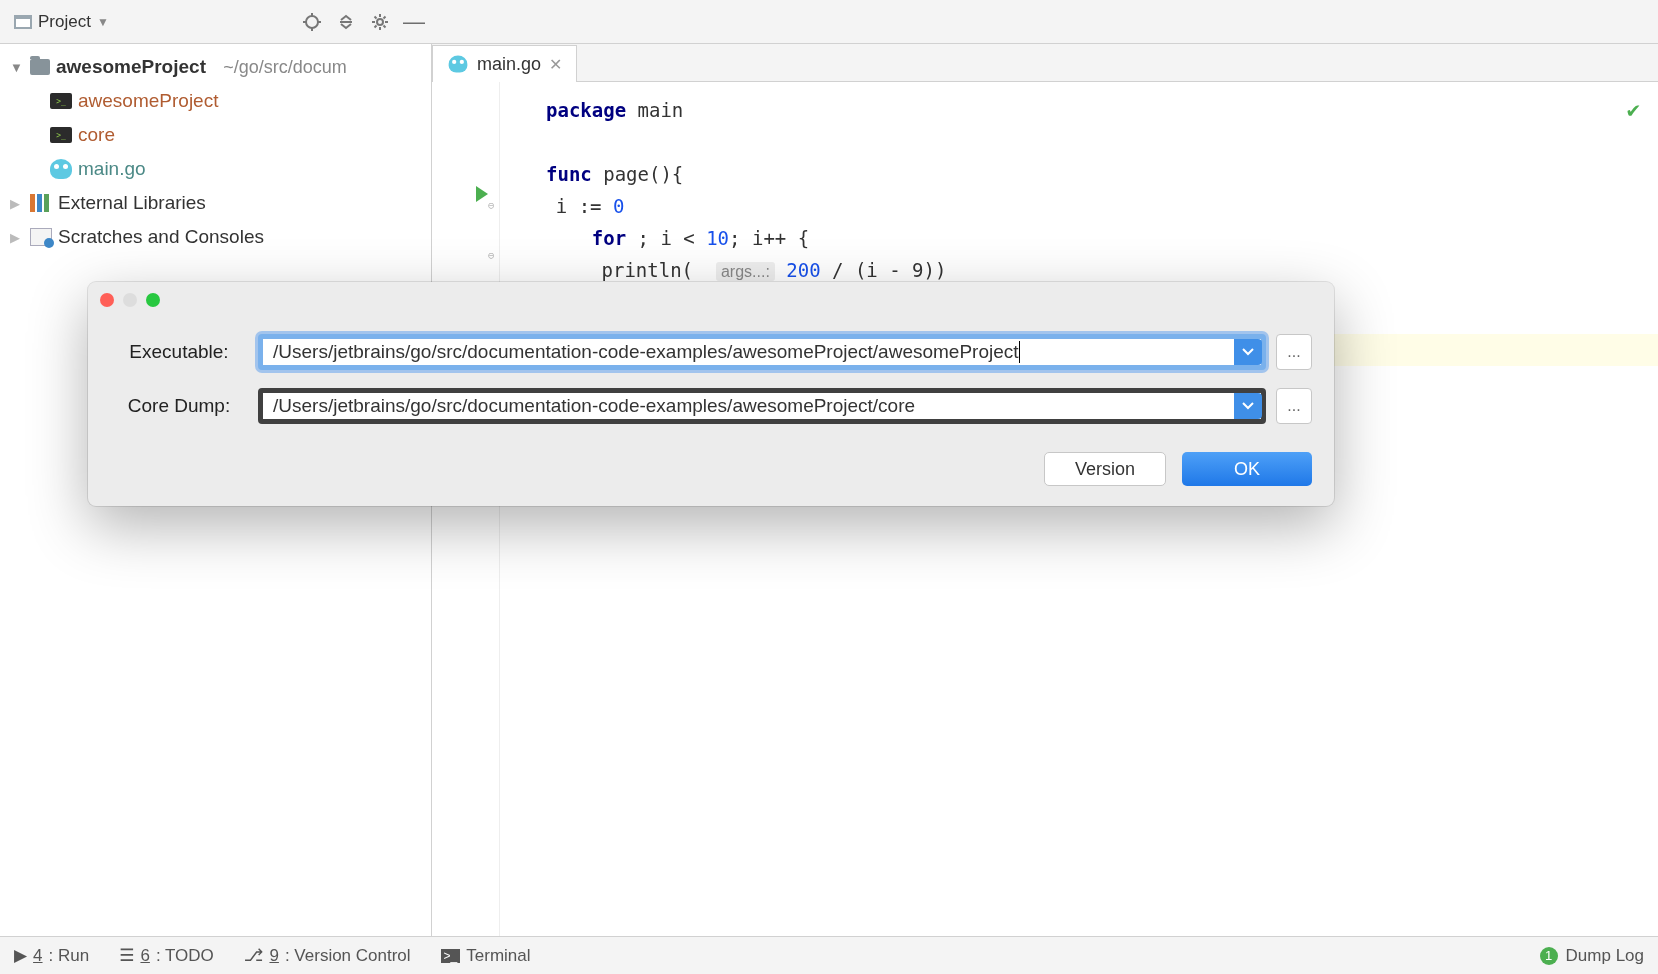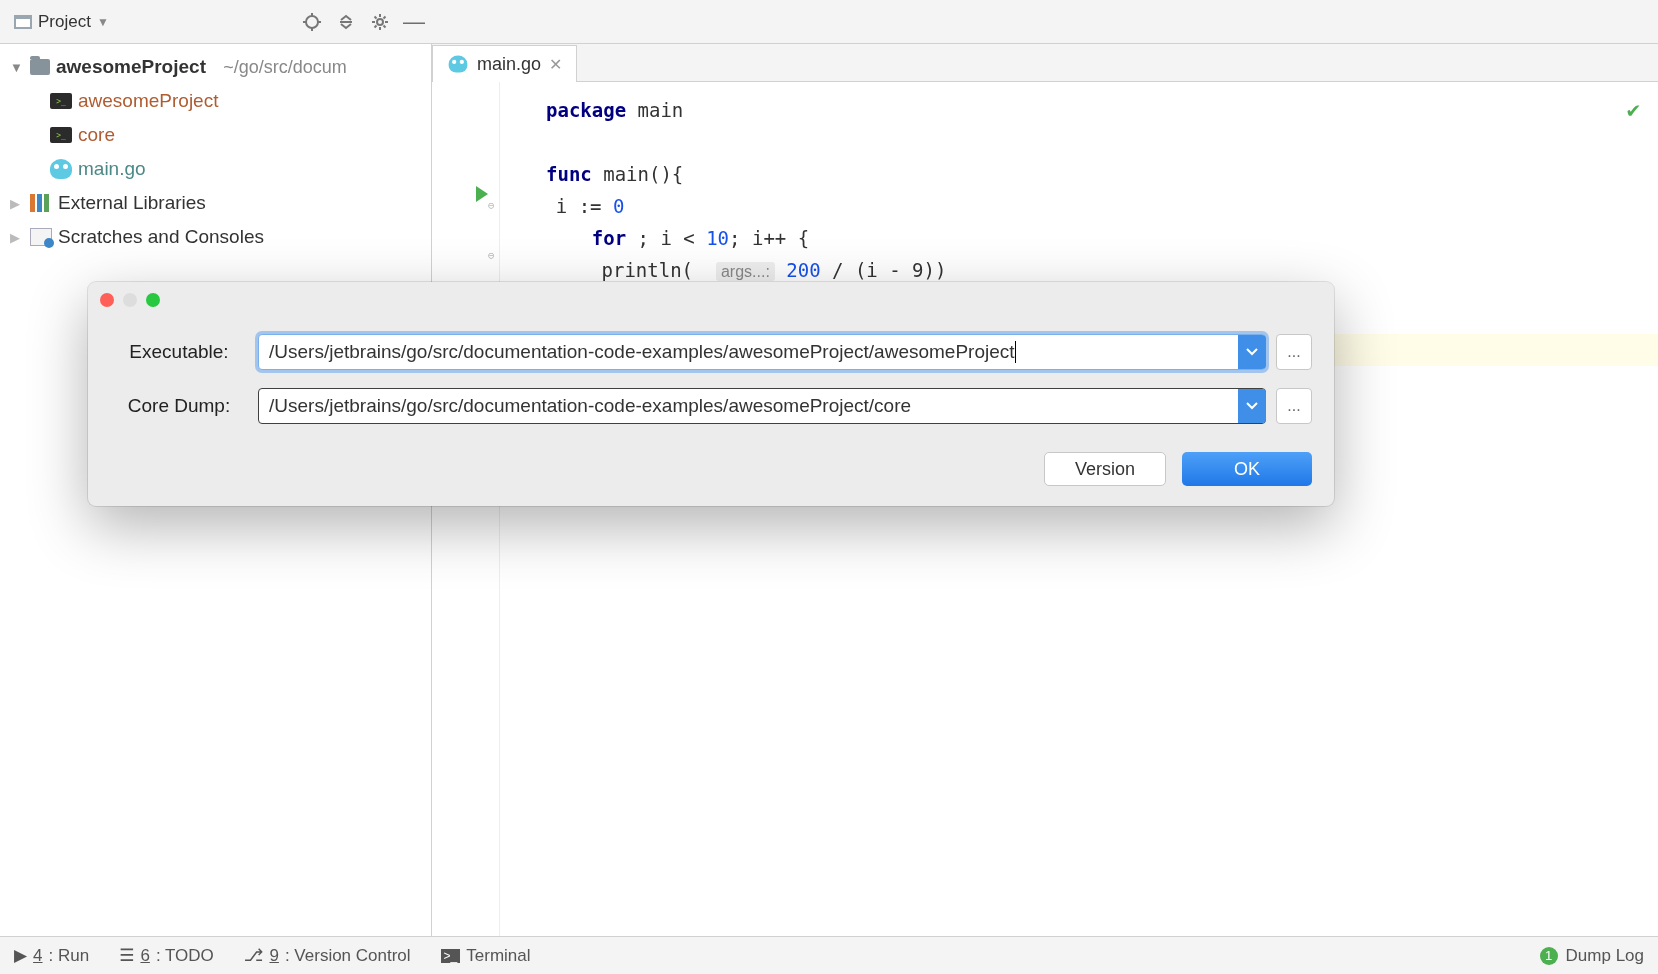--- a/index.html
+++ b/index.html
@@ -77,21 +77,21 @@
 
 .dialog-overlay { position: absolute; top: 282px; left: 88px; width: 1246px; background: #ececec; border-radius: 8px; box-shadow: 0 20px 60px rgba(0,0,0,0.3), 0 0 0 1px rgba(0,0,0,0.1); padding-bottom: 20px; }
 .dialog-titlebar { height: 36px; display: flex; align-items: center; padding-left: 12px; gap: 9px; }
 .traffic { width: 14px; height: 14px; border-radius: 50%; }
 .traffic.red { background: #ff5f57; }
 .traffic.grey { background: #ddd; }
 .traffic.green { background: #28c840; }
 .dialog-body { padding: 16px 22px 0 22px; }
 .form-row { display: flex; align-items: center; margin-bottom: 18px; gap: 10px; }
 .form-label { width: 138px; text-align: center; font-size: 19px; color: #222; }
-.combo { flex: 1; height: 36px; background: #fff; border: 1px solid #404040; border-radius: 4px; display: flex; align-items: center; padding-left: 10px; font-size: 19px; position: relative; }
+.combo { flex: 1; height: 36px; background: #fff; border: 5px solid #404040; border-radius: 4px; display: flex; align-items: center; padding-left: 10px; font-size: 19px; position: relative; }
 .combo.focus { box-shadow: 0 0 0 3px rgba(88,155,238,0.5); border-color: #7ab1ec; }
 .combo-arrow { width: 28px; height: 100%; background: #3f8fe8; border-radius: 0 4px 4px 0; display: flex; align-items: center; justify-content: center; color: #fff; margin-left: auto; margin-right: -1px; }
 .browse-btn { width: 36px; height: 36px; background: #fff; border: 1px solid #c7c7c7; border-radius: 4px; display: flex; align-items: center; justify-content: center; font-size: 16px; color: #666; }
 .dialog-footer { display: flex; justify-content: flex-end; gap: 16px; padding: 10px 22px 0; }
 .btn { height: 34px; padding: 0 30px; border-radius: 5px; font-size: 18px; display: flex; align-items: center; justify-content: center; border: 1px solid #c7c7c7; background: #fff; }
 .btn.primary { background: linear-gradient(#4ea0f7,#1f78e8); color: #fff; border: none; min-width: 130px; text-align: center; }
 .cursor { border-right: 1px solid #000; height: 22px; display: inline-block; vertical-align: middle; }
 </style>
 </head>
 <body>
@@ -178,21 +178,21 @@
       <div class="highlight-bar"></div>
       <div class="gutter">
         <div class="run-tri"></div>
         <span class="fold" style="top:108px">⊖</span>
         <span class="fold" style="top:158px">⊖</span>
         <span class="fold" style="top:216px">⊖</span>
         <span class="fold" style="top:240px">⊖</span>
       </div>
       <div class="code"><span class="kw">package</span> <span>main</span>
 
-<span class="kw">func</span> <span>main(){</span>
+<span class="kw">func</span> <span>page(){</span>
 <span>    i := </span><span class="num">0</span>
     <span class="kw">for</span><span> ; i &lt; </span><span class="num">10</span><span>; i++ {</span>
 <span>        println(</span>  <span class="hint">args...:</span> <span class="num">200</span><span> / (i - 9))</span>
 <span>    }</span>
 <span>}</span></div>
       <div class="check">✔</div>
     </div>
   </div>
 </div>
 

